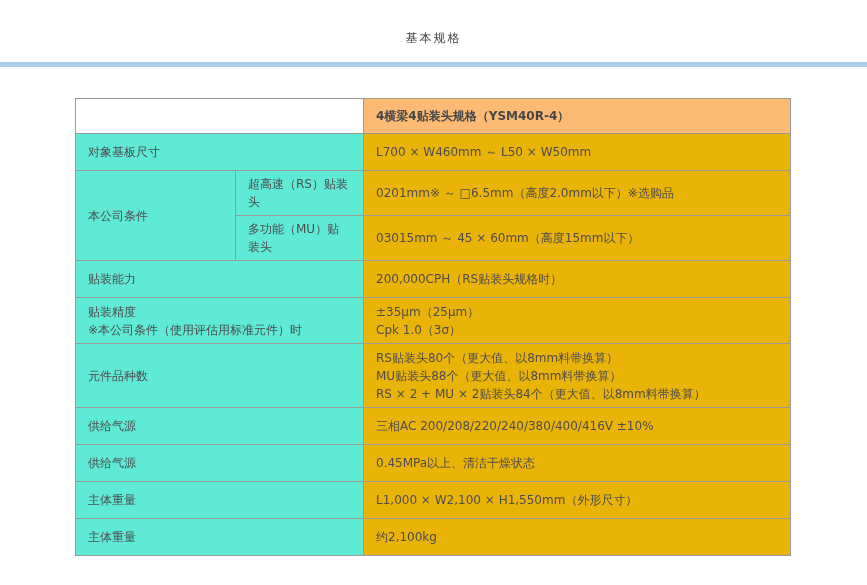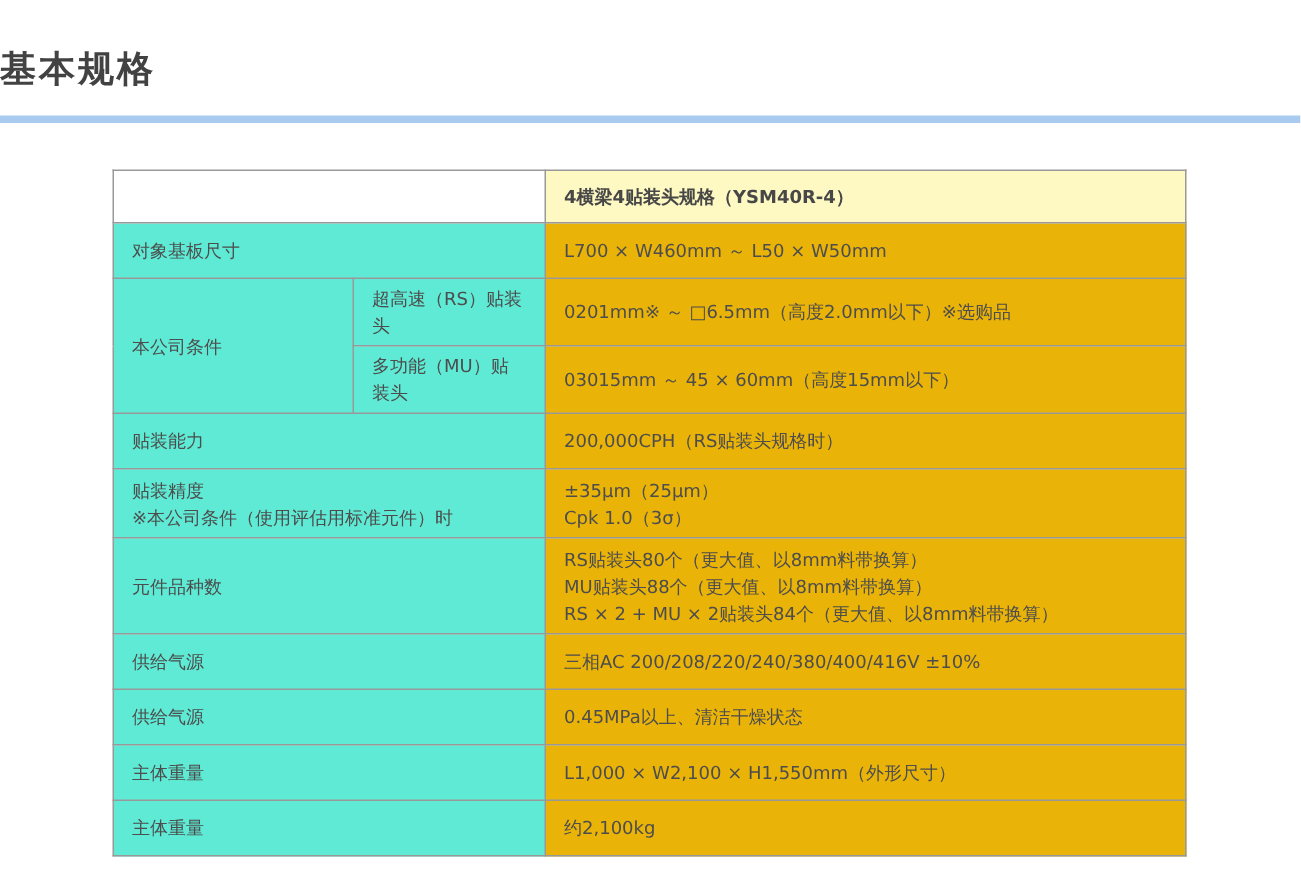--- a/index.html
+++ b/index.html
@@ -7,23 +7,23 @@
     margin: 0;
     padding: 0;
     background: #ffffff;
     width: 867px;
     height: 585px;
     font-family: "DejaVu Sans", "Liberation Sans", sans-serif;
     color: #4d4d4d;
     overflow: hidden;
   }
   .page-title {
-    text-align: left;
-    font-size: 24px;
-    font-weight: 700;
+    text-align: center;
+    font-size: 12px;
+    font-weight: 400;
     color: #424242;
     margin: 30px 0 15px 0;
     letter-spacing: 2px;
   }
   .title-divider {
     width: 100%;
     height: 5px;
     background: #a9cbf0;
   }
   table.spec-table {
@@ -41,21 +41,21 @@
     border: 1px solid #999999;
     padding: 4px 12px;
     vertical-align: middle;
     line-height: 1.5;
   }
   td.spacer {
     border: none;
     background: transparent;
   }
   td.head {
-    background: #fef9c3;
+    background: #fdba74;
     font-weight: bold;
     color: #474747;
     height: 35px;
   }
   td.label {
     background: #5eead4;
   }
   td.value {
     background: #eab308;
   }

